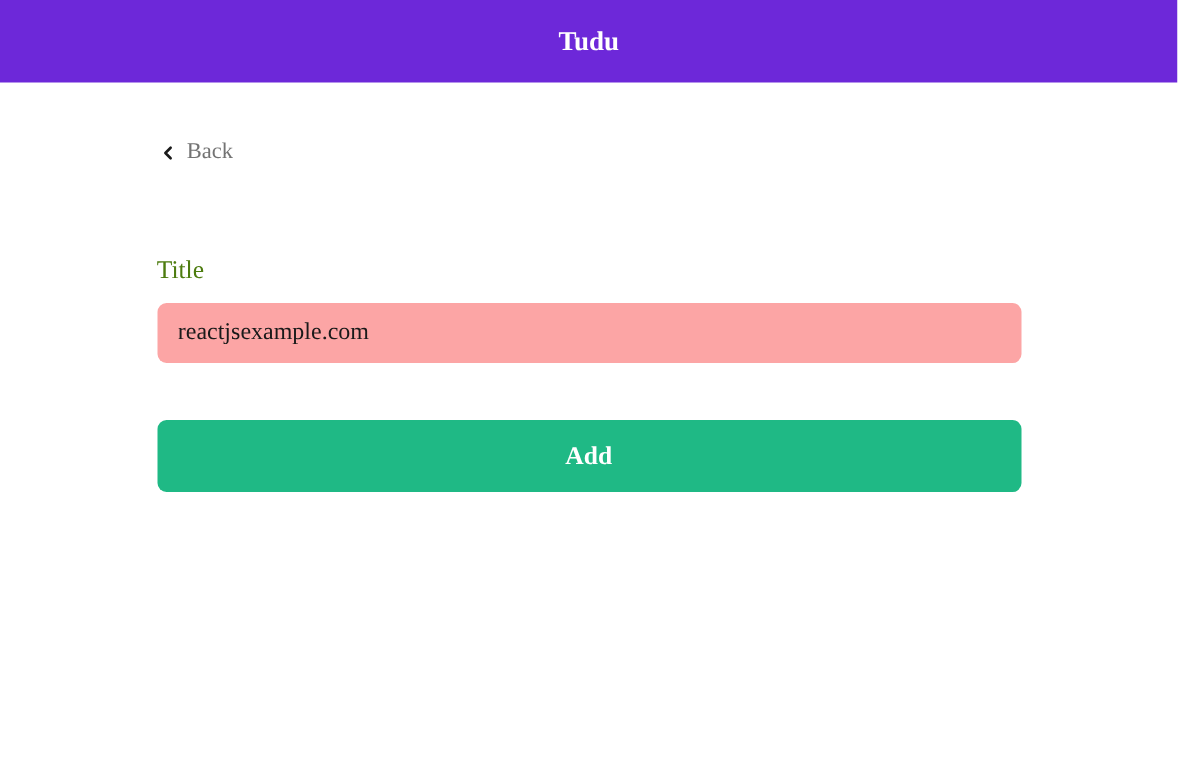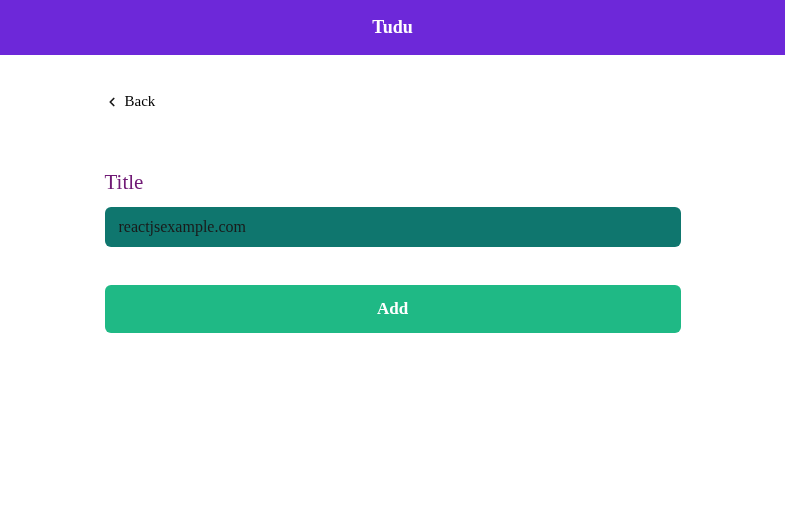--- a/index.html
+++ b/index.html
@@ -29,41 +29,41 @@
   .back-row {
     display: flex;
     align-items: center;
     cursor: pointer;
     gap: 6px;
     margin-bottom: 60px;
   }
   .back-row svg { display: block; }
   .back-text {
     font-size: 15px;
-    color: #000000;
+    color: #737373;
   }
   .field-group { margin-bottom: 28px; }
   .label-row {
     display: flex;
     justify-content: space-between;
     align-items: baseline;
     margin-bottom: 12px;
   }
   .field-label {
-    font-size: 21px;
-    color: #701a75;
+    font-size: 17px;
+    color: #4d7c0f;
   }
   .optional {
     font-size: 15px;
     font-style: italic;
     color: #555;
   }
   .text-input {
     width: 100%;
-    background: #0f766e;
+    background: #fca5a5;
     border: none;
     border-radius: 6px;
     padding: 11px 14px;
     font-size: 16px;
     font-family: Georgia, 'Times New Roman', serif;
     color: #1a1a1a;
     outline: none;
   }
   .textarea {
     width: 100%;

